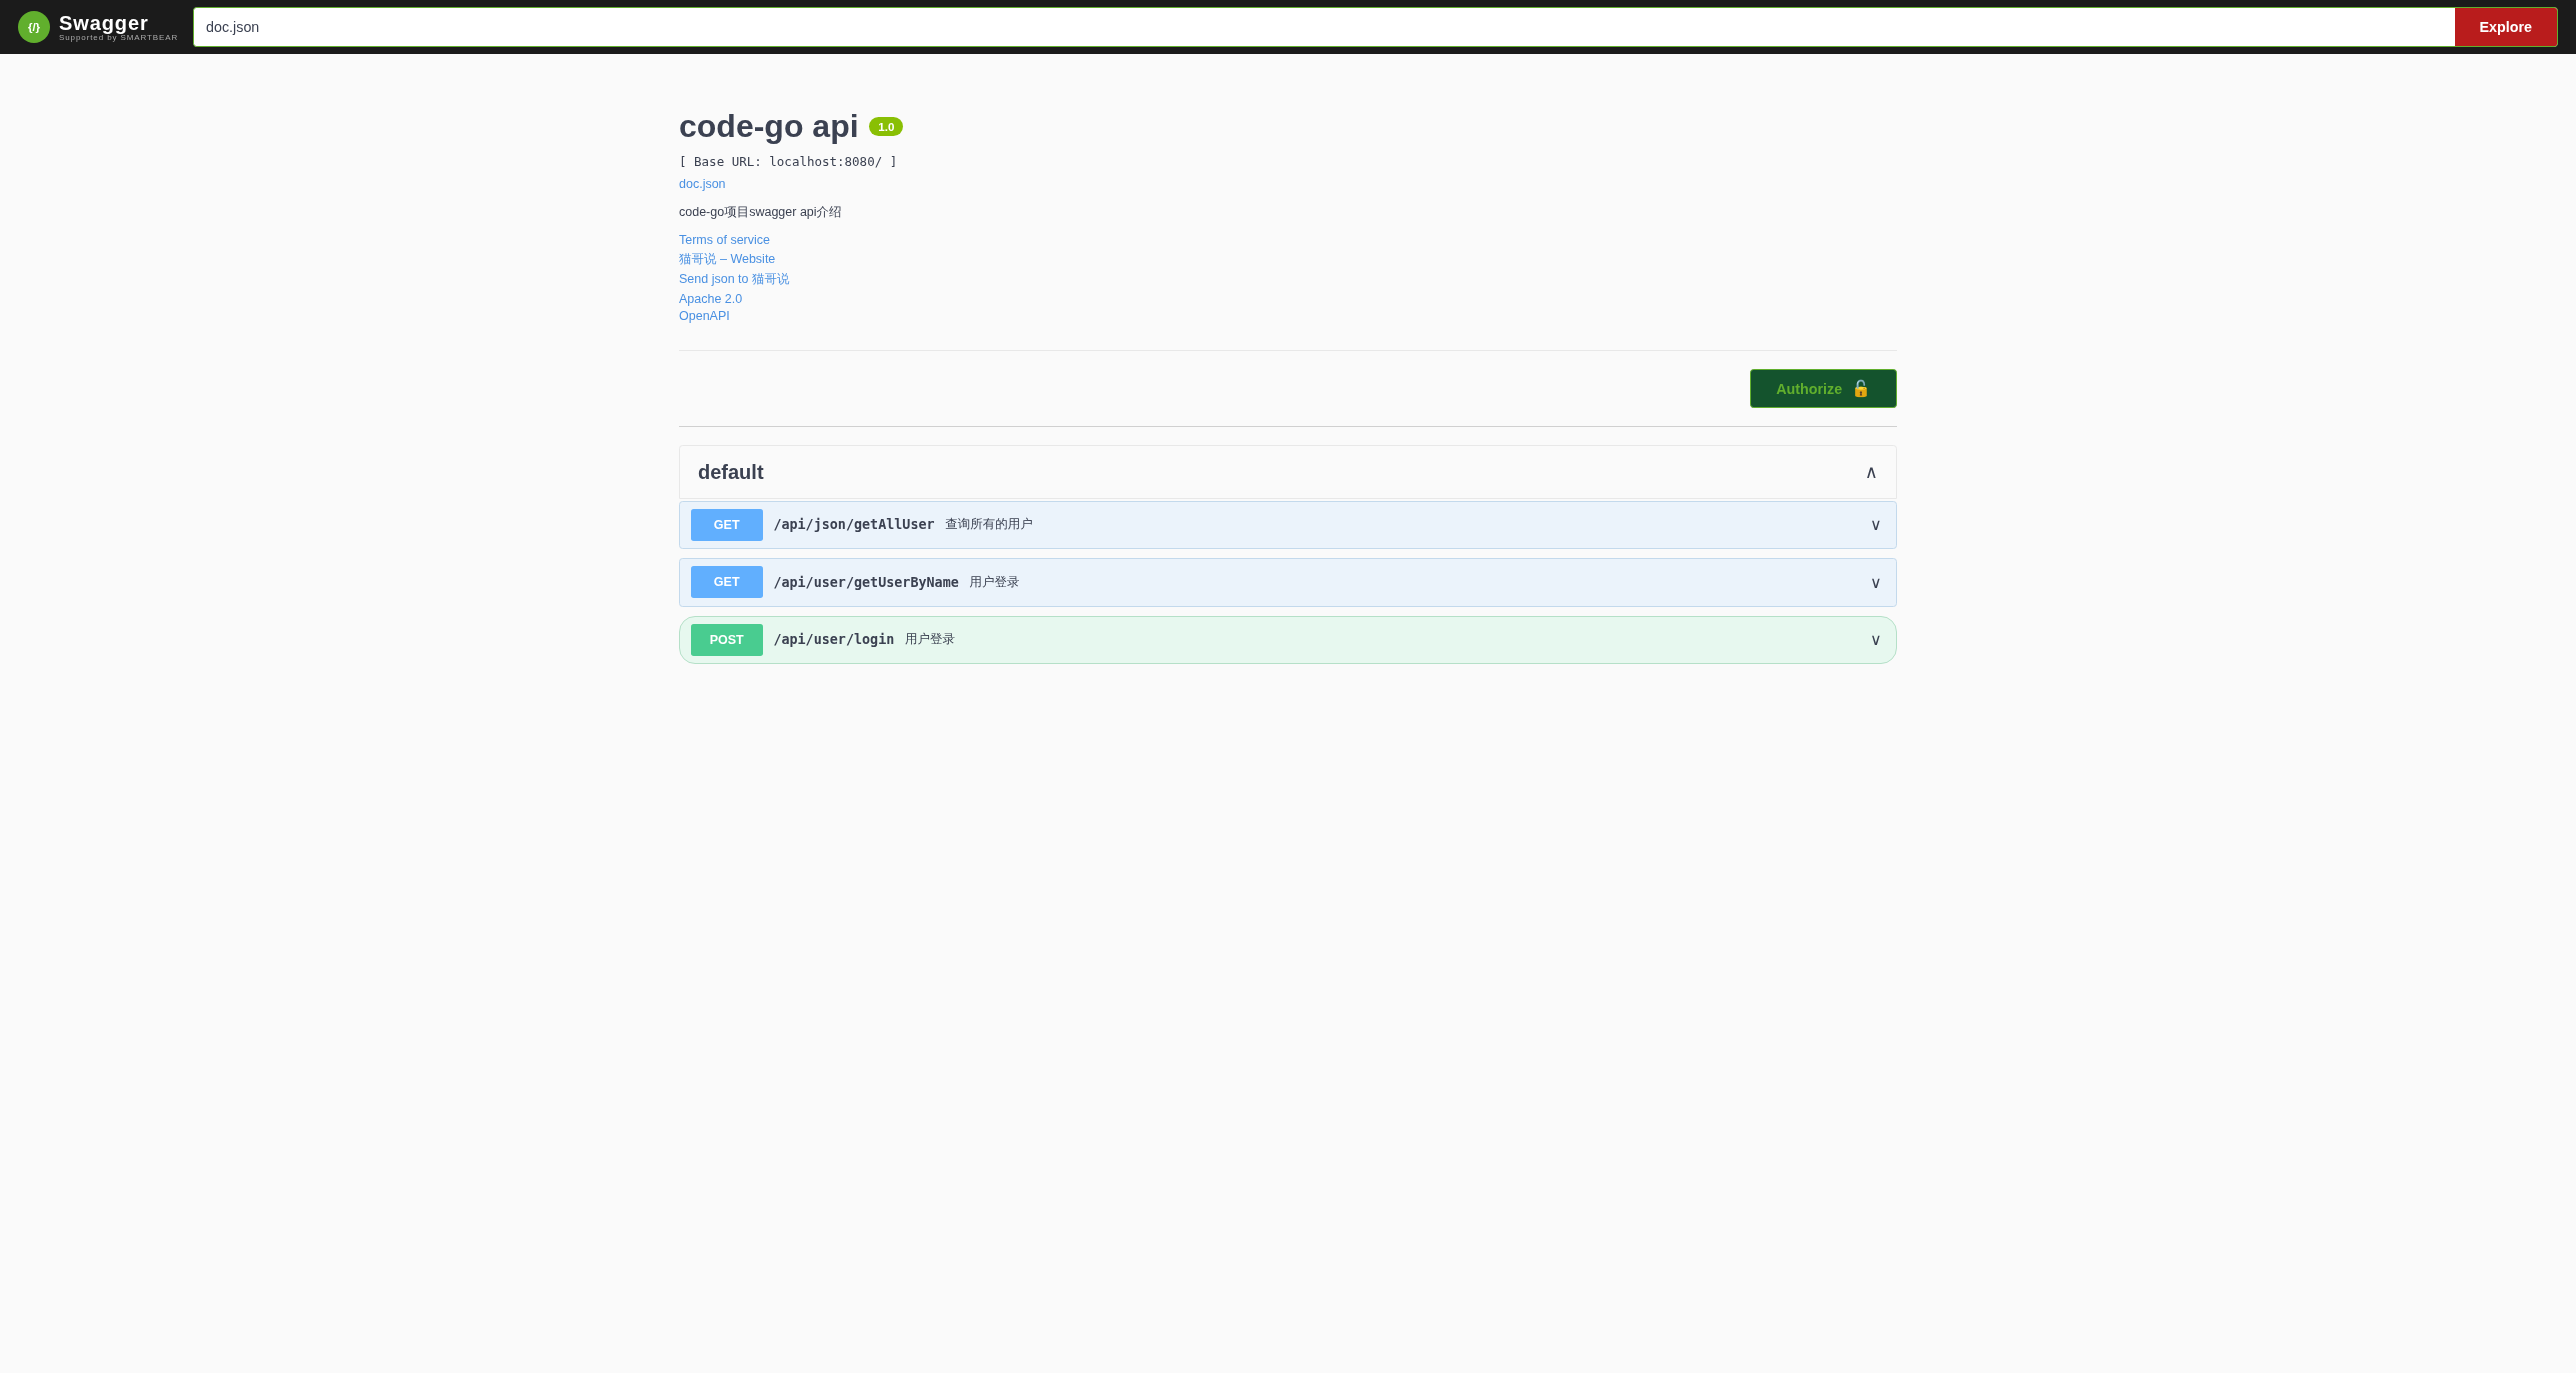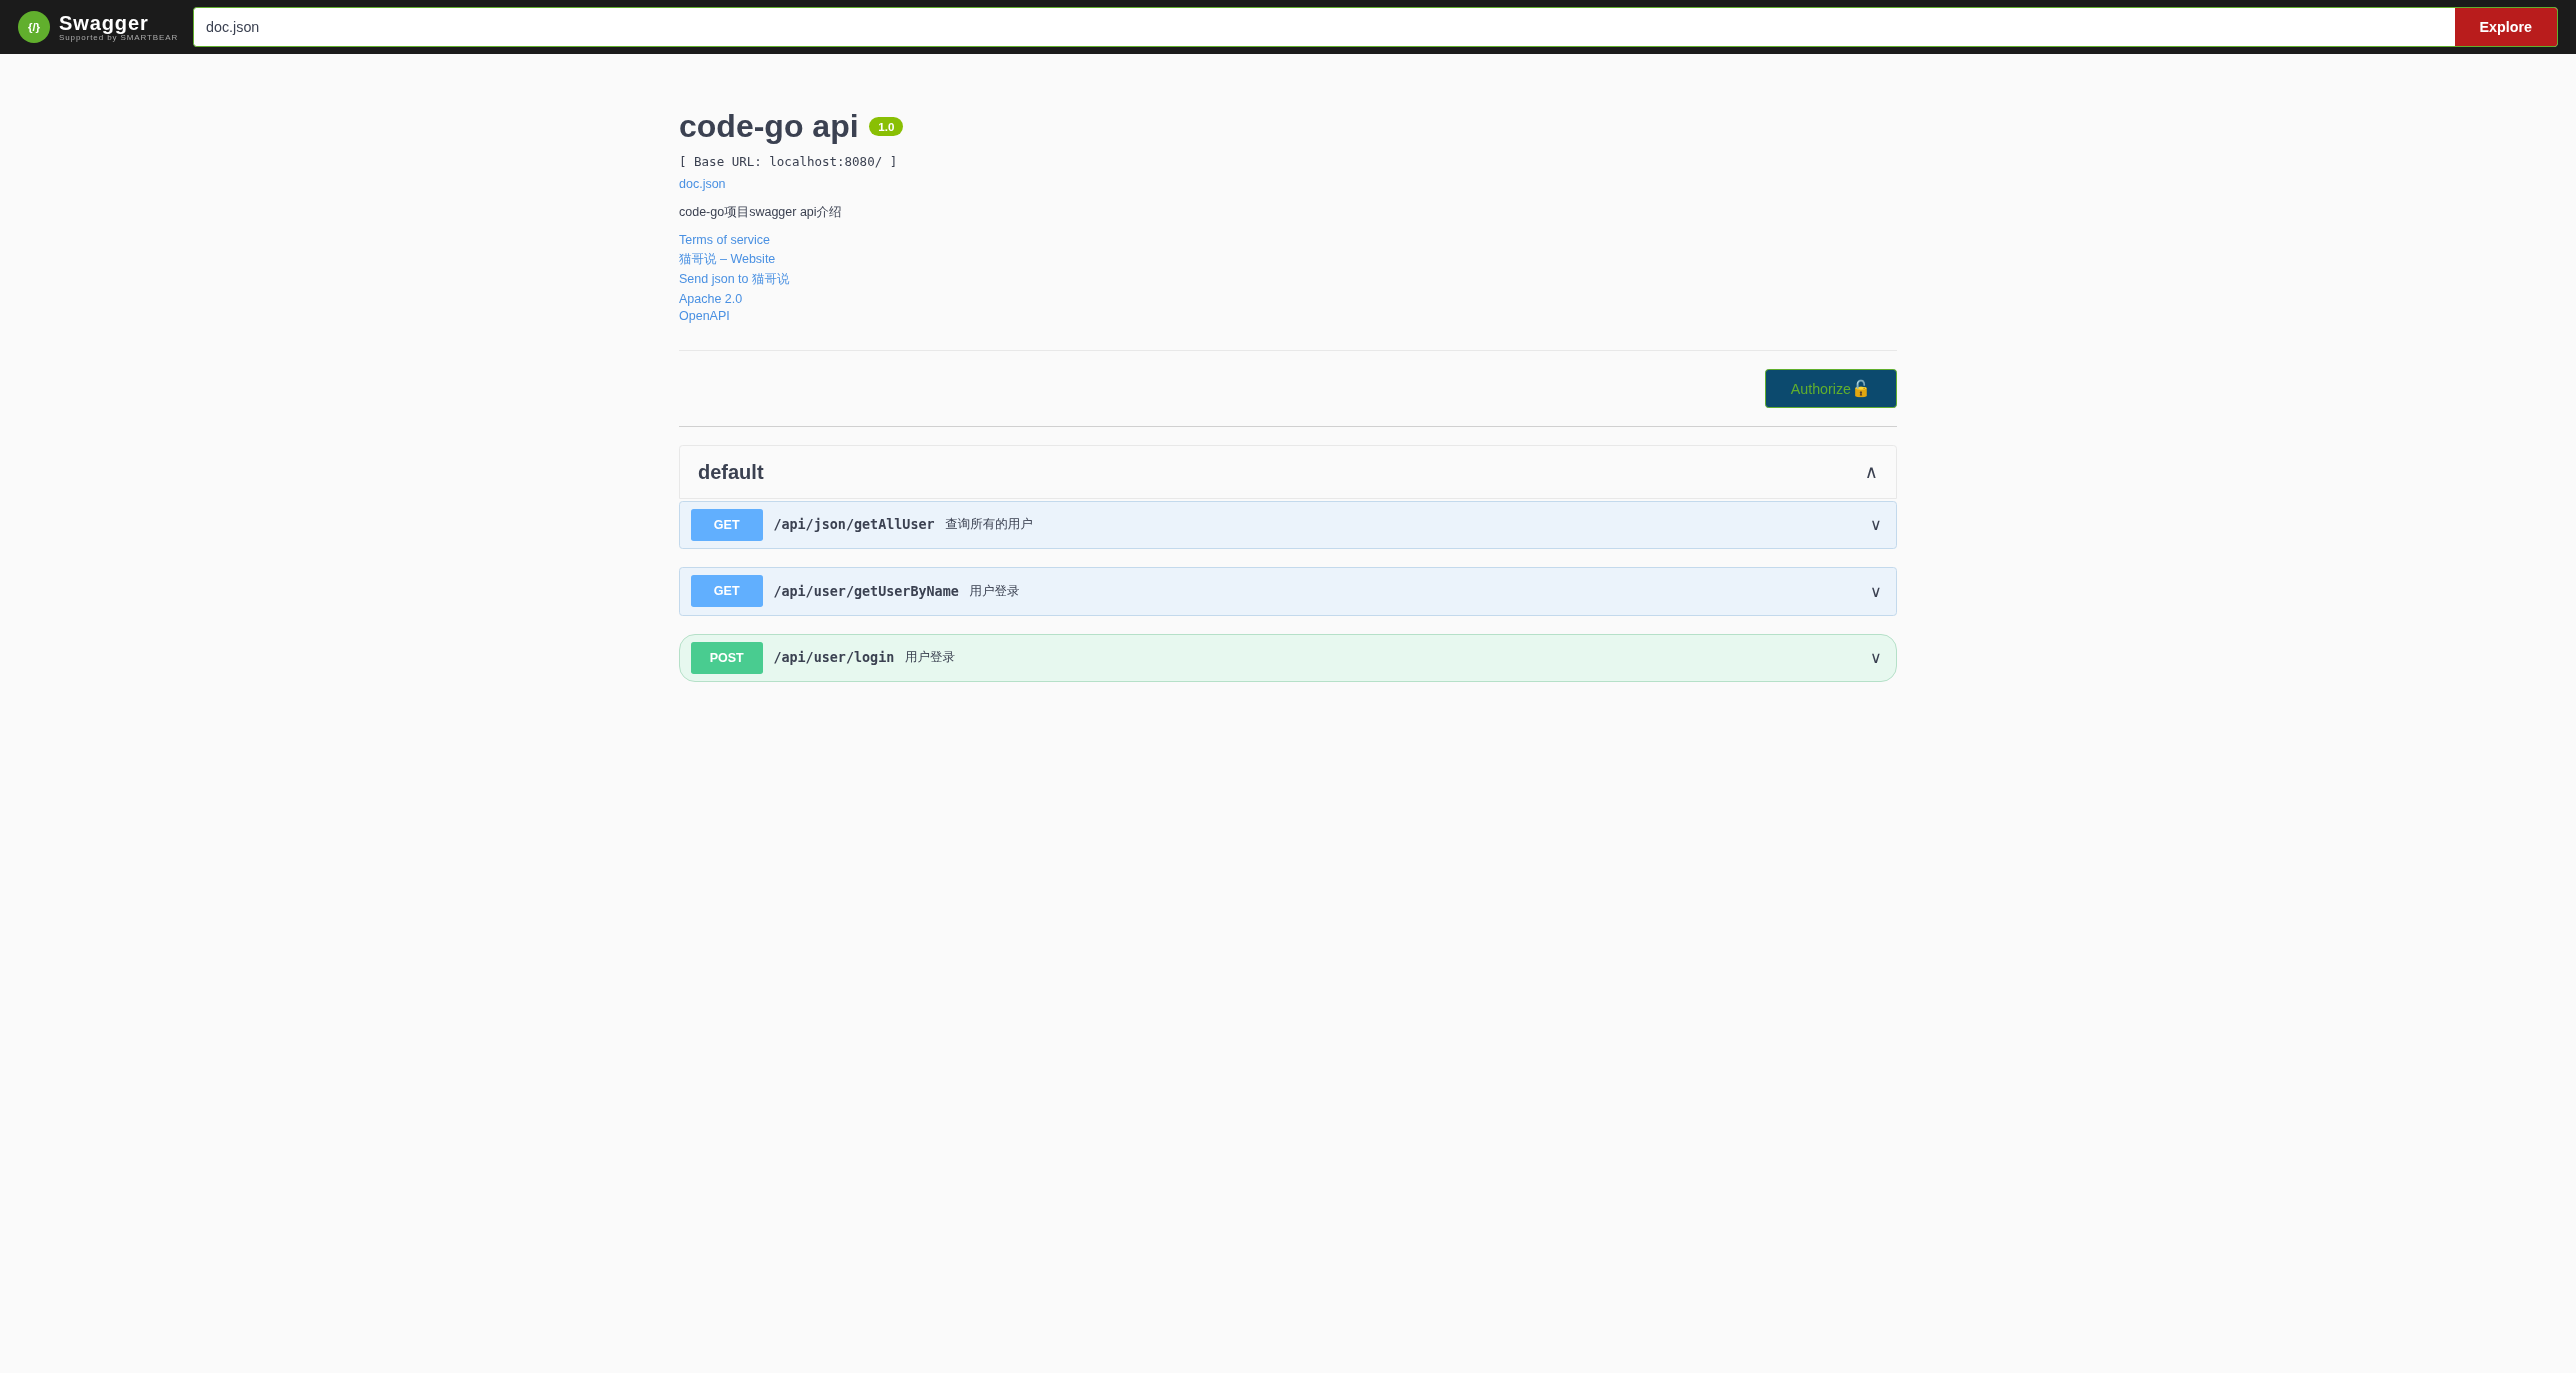--- a/index.html
+++ b/index.html
@@ -130,29 +130,30 @@
 
     
     .authorize-section {
       display: flex;
       justify-content: flex-end;
       padding: 18px 0;
       border-bottom: 1.8px solid #d0d0d0;
     }
     .authorize-btn {
       border: 1.8px solid #61af2d;
-      background: #0c4a6e;
+      background: #14532d;
       color: #61af2d;
       padding: 9px 25px;
       font-size: 14.3px;
-      font-weight: normal;
+      font-weight: bold;
       cursor: pointer;
       border-radius: 3.6px;
       display: flex;
       align-items: center;
+      gap: 9px;
     }
     .lock-icon {
       font-size: 16px;
     }
 
     
     .section {
       margin-top: 18px;
     }
     .section-header {
@@ -175,21 +176,21 @@
       font-size: 18px;
       color: #3b4151;
     }
 
     
     .endpoint-row {
       display: flex;
       align-items: center;
       border: 0.9px solid #c3d9ec;
       border-radius: 3.6px;
-      margin-bottom: 18px;
+      margin-bottom: 9px;
       background: #ebf3fb;
       cursor: pointer;
       overflow: hidden;
     }
     .endpoint-row.post {
       background: #e7f8ef;
       border-color: #b5e0c8;
       border-radius: 16px;
     }
     .method-badge {

